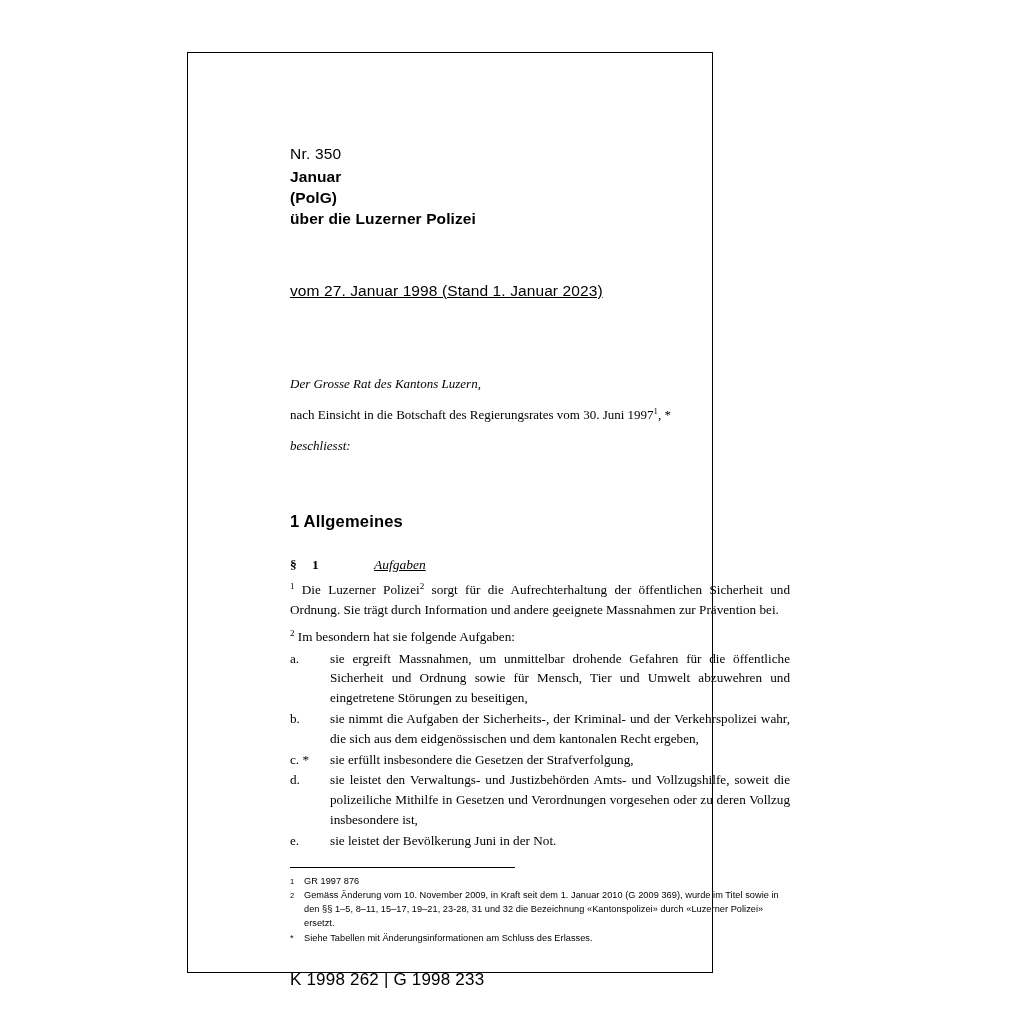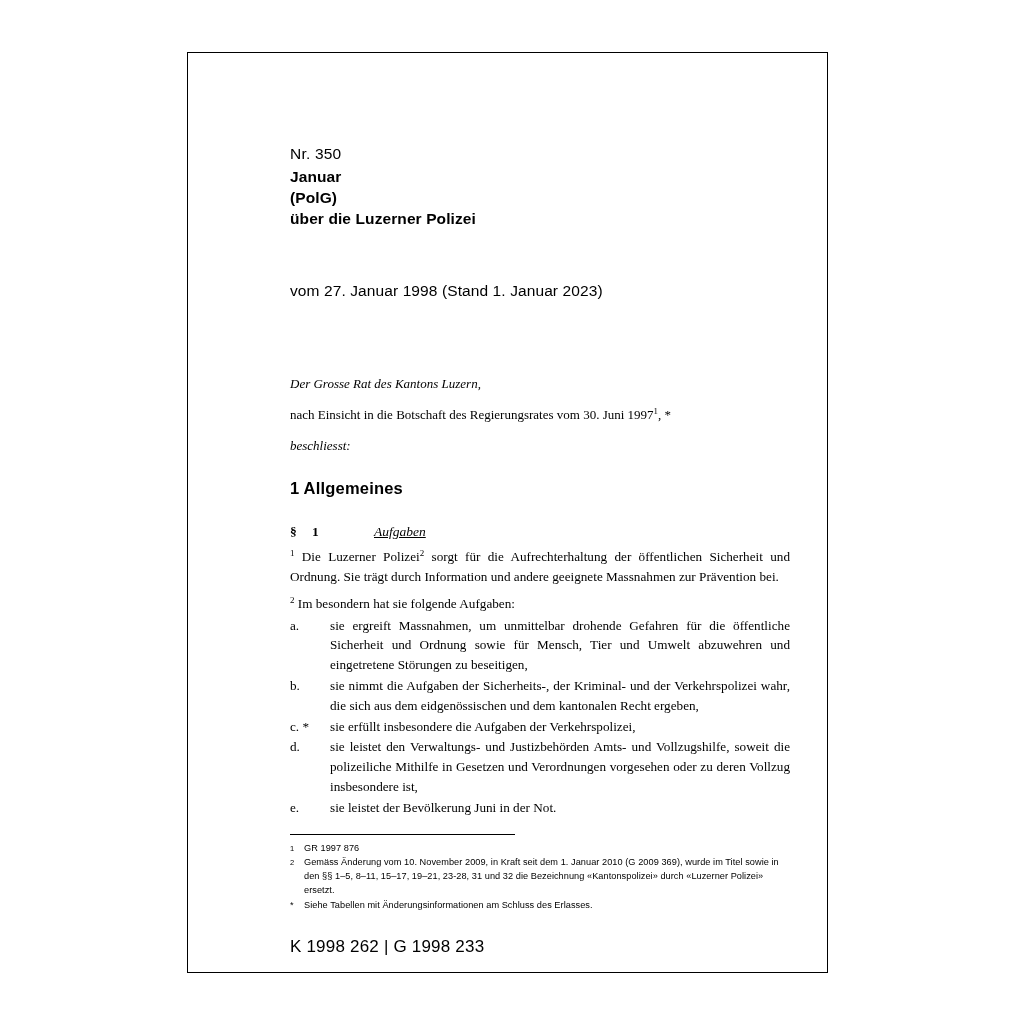--- a/index.html
+++ b/index.html
@@ -10,21 +10,21 @@
   body {
     width: 1024px;
     height: 1024px;
     font-family: "Liberation Sans", sans-serif;
     color: #000000;
   }
   .page-wrap {
     position: absolute;
     left: 187px;
     top: 52px;
-    width: 641px;
+    width: 526px;
     height: 921px;
     border: 1px solid #000000;
     background: #ffffff;
     box-sizing: border-box;
   }
   .content {
     position: absolute;
     left: 102px;
     top: 92px;
     width: 500px;
@@ -38,20 +38,21 @@
   .doc-title {
     font-size: 15.5px;
     font-weight: bold;
     line-height: 1.35;
     letter-spacing: 0.1px;
   }
   .doc-date {
     margin-top: 52px;
     font-size: 15.5px;
     letter-spacing: 0.1px;
+    text-decoration: underline;
   }
   
   .preamble {
     margin-top: 74px;
     font-family: "Liberation Serif", serif;
     font-size: 13px;
     line-height: 1.55;
   }
   .preamble .ital {
     font-style: italic;
@@ -59,21 +60,21 @@
   .preamble p {
     margin: 0 0 11px 0;
   }
   sup {
     font-size: 0.68em;
     vertical-align: super;
     line-height: 0;
   }
   
   .section-heading {
-    margin-top: 23px;
+    margin-top: 56px;
     font-size: 16.5px;
     font-weight: bold;
     letter-spacing: 0.2px;
   }
   
   .article-head {
     margin-top: 26px;
     font-family: "Liberation Serif", serif;
     font-size: 13.5px;
     display: flex;
@@ -189,21 +190,21 @@
       <div class="list-row">
         <span class="marker">a.</span>
         <span class="item-text">sie ergreift Massnahmen, um unmittelbar drohende Gefahren für die öffentliche Sicherheit und Ordnung sowie für Mensch, Tier und Umwelt abzuwehren und eingetretene Störungen zu beseitigen,</span>
       </div>
       <div class="list-row">
         <span class="marker">b.</span>
         <span class="item-text">sie nimmt die Aufgaben der Sicherheits-, der Kriminal- und der Verkehrspolizei wahr, die sich aus dem eidgenössischen und dem kantonalen Recht ergeben,</span>
       </div>
       <div class="list-row">
         <span class="marker">c. *</span>
-        <span class="item-text">sie erfüllt insbesondere die Aufgaben der Verkehrspolizei,</span>
+        <span class="item-text">sie erfüllt insbesondere die Gesetzen der Strafverfolgung,</span>
       </div>
       <div class="list-row">
         <span class="marker">d.</span>
         <span class="item-text">sie leistet den Verwaltungs- und Justizbehörden Amts- und Vollzugshilfe, soweit die polizeiliche Mithilfe in Gesetzen und Verordnungen vorgesehen oder zu deren Vollzug insbesondere ist,</span>
       </div>
       <div class="list-row">
         <span class="marker">e.</span>
         <span class="item-text">sie leistet der Bevölkerung Juni in der Not.</span>
       </div>
     </div>

